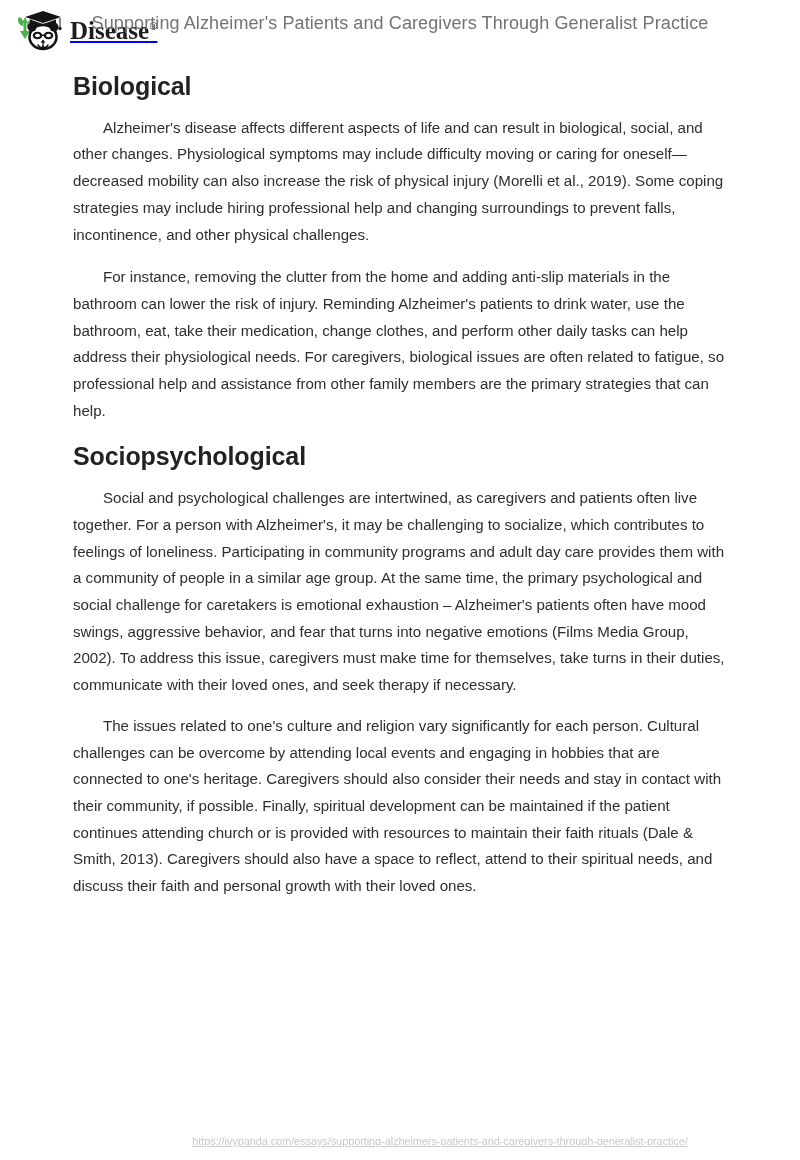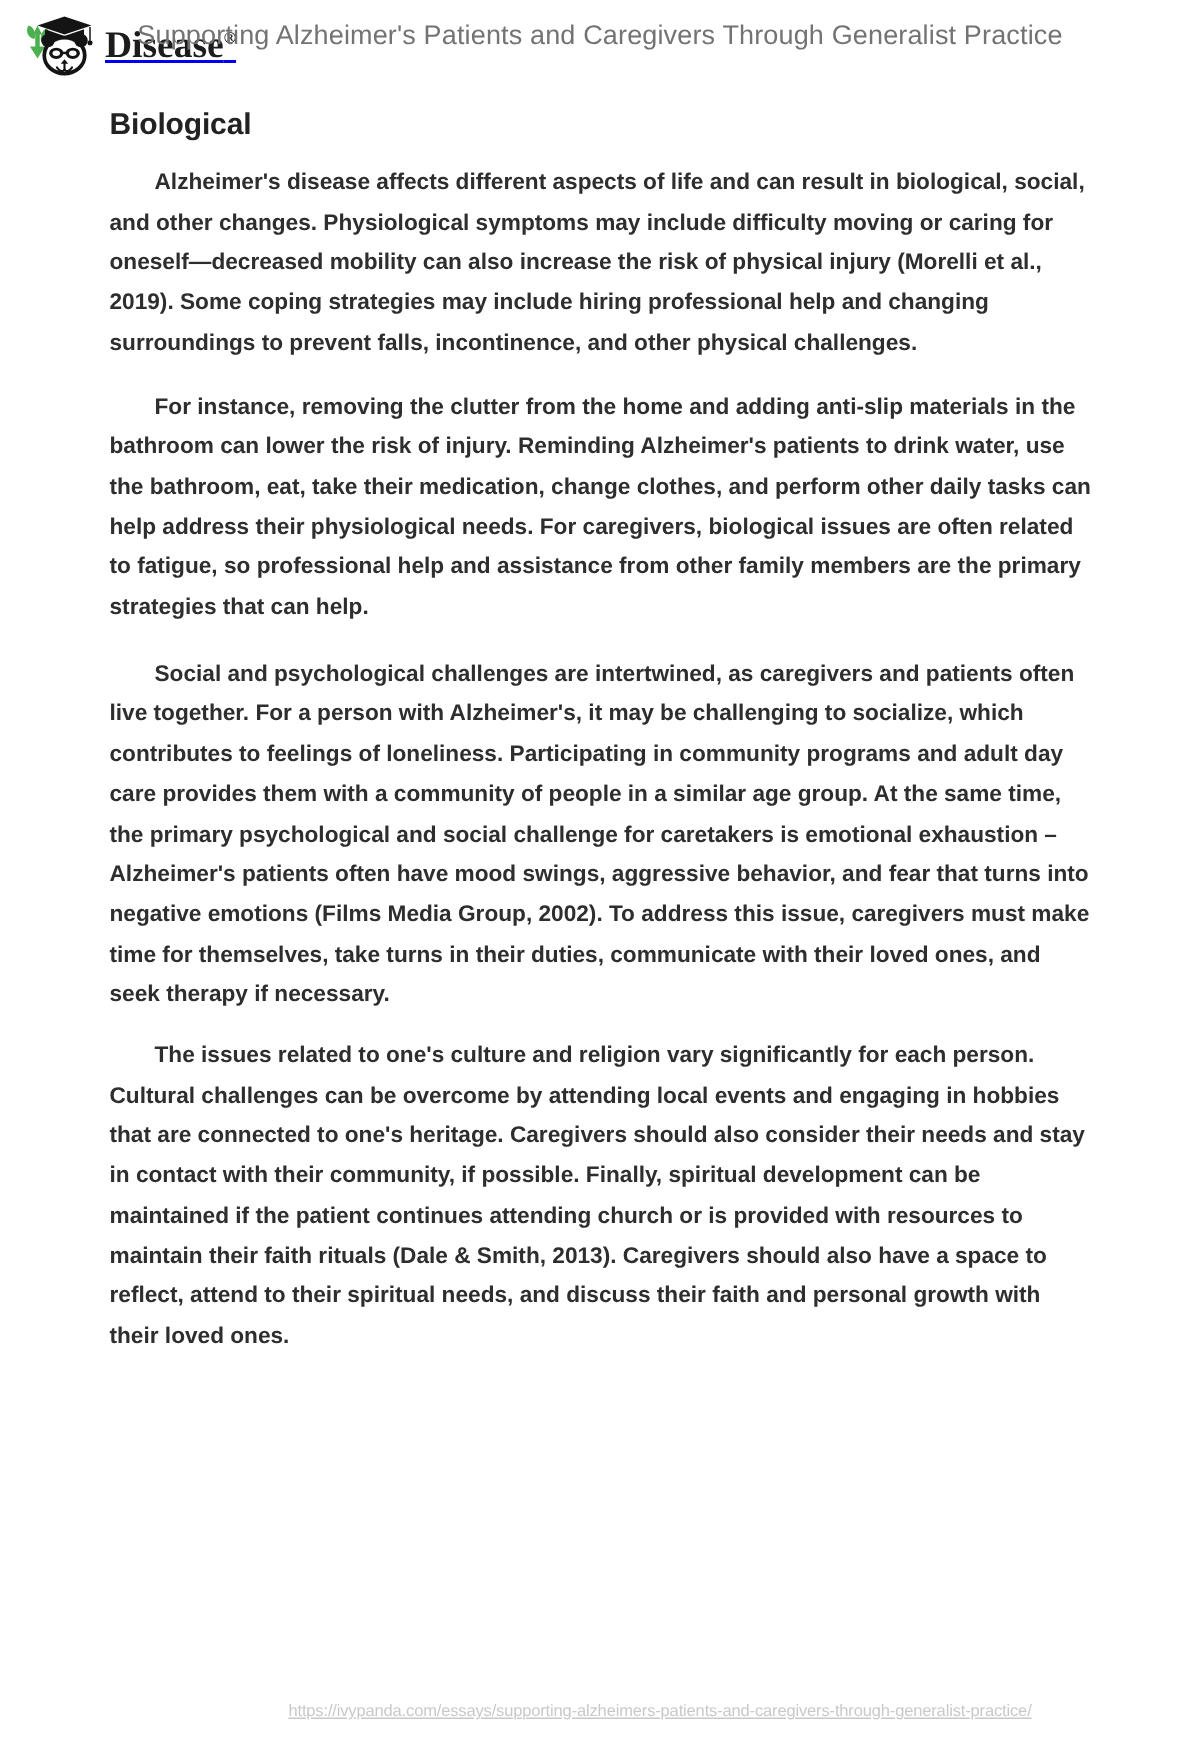--- a/index.html
+++ b/index.html
@@ -79,35 +79,34 @@
   }
   .doc-title {
     font-size: 27px;
     font-weight: bold;
     line-height: 1.12;
     color: #222222;
     margin: 0 0 34px 0;
     letter-spacing: -0.2px;
   }
   .section-heading {
-    font-size: 20px;
+    font-size: 25px;
     font-weight: bold;
     color: #222222;
     line-height: 1.15;
     margin: 0 0 14px 0;
     letter-spacing: -0.1px;
   }
   .para {
     font-size: 15.1px;
     line-height: 1.77;
     color: #2e2e2e;
     margin: 0 0 16px 0;
     text-indent: 30px;
     text-align: left;
-    font-weight: bold;
   }
   .para:last-child {
     margin-bottom: 0;
   }
   .section-body {
     margin: 0;
   }
   .gap-after-bio { height: 18px; }
   .gap-after-socio { height: 14px; }
 
@@ -184,20 +183,21 @@
     <h2 class="section-heading">Biological</h2>
     <div class="section-body">
       <p class="para">Alzheimer's disease affects different aspects of life and can result in biological, social, and other changes. Physiological symptoms may include difficulty moving or caring for oneself—decreased mobility can also increase the risk of physical injury (Morelli et al., 2019). Some coping strategies may include hiring professional help and changing surroundings to prevent falls, incontinence, and other physical challenges.</p>
       <p class="para">For instance, removing the clutter from the home and adding anti-slip materials in the bathroom can lower the risk of injury. Reminding Alzheimer's patients to drink water, use the bathroom, eat, take their medication, change clothes, and perform other daily tasks can help address their physiological needs. For caregivers, biological issues are often related to fatigue, so professional help and assistance from other family members are the primary strategies that can help.</p>
     </div>
   </div>
 
   <div class="gap-after-bio"></div>
 
   <div class="section">
+    <h2 class="section-heading">Sociopsychological</h2>
     <div class="section-body">
       <p class="para">Social and psychological challenges are intertwined, as caregivers and patients often live together. For a person with Alzheimer's, it may be challenging to socialize, which contributes to feelings of loneliness. Participating in community programs and adult day care provides them with a community of people in a similar age group. At the same time, the primary psychological and social challenge for caretakers is emotional exhaustion – Alzheimer's patients often have mood swings, aggressive behavior, and fear that turns into negative emotions (Films Media Group, 2002). To address this issue, caregivers must make time for themselves, take turns in their duties, communicate with their loved ones, and seek therapy if necessary.</p>
     </div>
   </div>
 
   <div class="gap-after-socio"></div>
 
   <div class="section">
     <div class="section-body">
       <p class="para">The issues related to one's culture and religion vary significantly for each person. Cultural challenges can be overcome by attending local events and engaging in hobbies that are connected to one's heritage. Caregivers should also consider their needs and stay in contact with their community, if possible. Finally, spiritual development can be maintained if the patient continues attending church or is provided with resources to maintain their faith rituals (Dale &amp; Smith, 2013). Caregivers should also have a space to reflect, attend to their spiritual needs, and discuss their faith and personal growth with their loved ones.</p>

